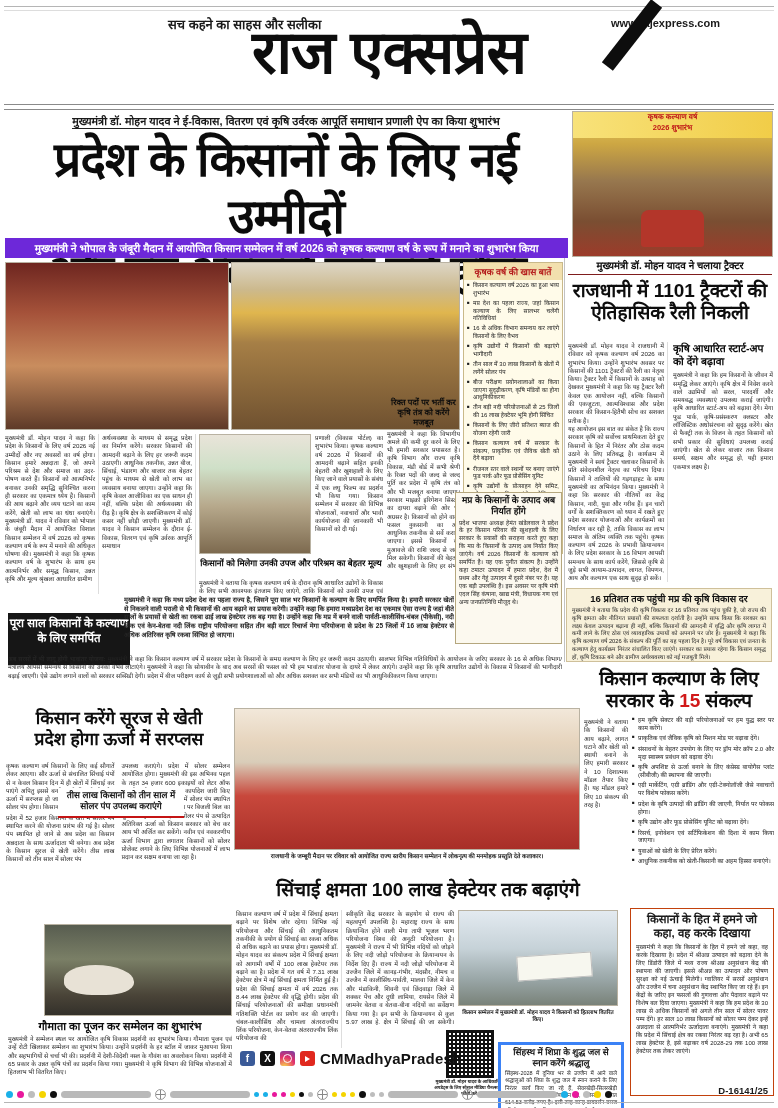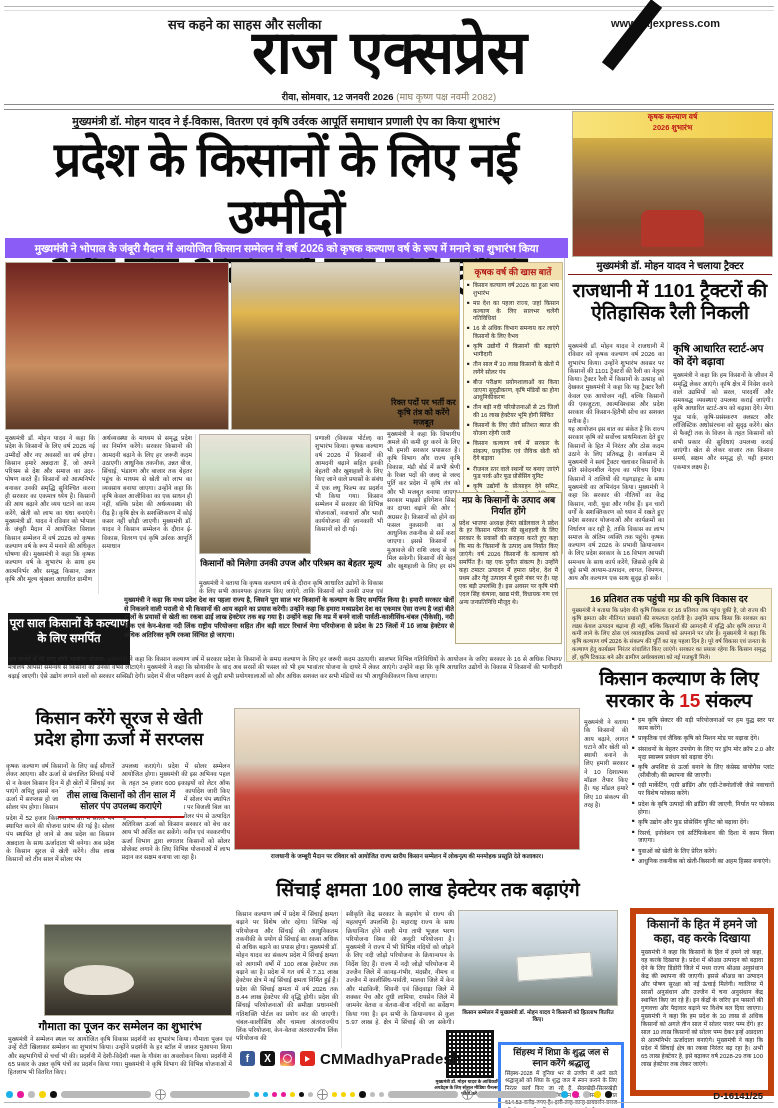--- a/index.html
+++ b/index.html
@@ -18,21 +18,21 @@
   .tagline{left:168px;top:15px;font-size:13px;font-weight:bold;}
   .website{right:58px;top:17px;font-size:11px;font-weight:bold;}
   .mast-title{left:0;right:0;top:20px;text-align:center;font-size:60px;font-weight:bold;letter-spacing:-1px;line-height:1.1;color:#0d0d0d;}
   .swoosh{left:592px;top:28px;width:80px;height:14px;background:#0d0d0d;transform:rotate(-52deg);}
   .dateline{left:0;right:0;top:90px;text-align:center;font-size:9.5px;font-weight:bold;}
   .dateline .note{color:#8a7f66;font-weight:normal;}
   
   .kicker{left:6px;top:113px;width:560px;text-align:center;font-size:11px;font-weight:bold;}
   .kicker span{border-bottom:1px solid #222;padding-bottom:1px;}
   .headline{left:5px;top:132px;width:562px;text-align:center;font-weight:bold;font-size:48px;line-height:1.18;letter-spacing:-1px;color:#0b0b0b;}
-  .subbar{left:5px;top:238px;width:563px;height:20px;background:#8b5cf6;color:#fff;font-size:10.5px;font-weight:bold;text-align:center;line-height:20px;}
+  .subbar{left:5px;top:238px;width:563px;height:20px;background:#6d28d9;color:#fff;font-size:10.5px;font-weight:bold;text-align:center;line-height:20px;}
   
   .ph{position:absolute;border:1px solid #b9b2a2;box-sizing:border-box;}
   .ph-tractor{background:linear-gradient(180deg,#e9cd62 0%,#cda743 22%,#97774e 48%,#7a4e32 76%,#9c3b2a 100%);}
   .ph-banner{position:absolute;top:0;left:0;right:0;height:26px;background:linear-gradient(90deg,#f8e27a,#f1cd48);
              color:#bf1717;font-weight:bold;font-size:7.5px;line-height:1.45;text-align:center;}
   .tractor-blob{position:absolute;bottom:6%;left:34%;width:32%;height:26%;background:#b3362a;border-radius:8px 8px 3px 3px;}
   .ph-cm{background:linear-gradient(180deg,#6e2620 0%,#a5523a 30%,#c98d5e 62%,#5e3a28 100%);}
   .ph-crowd{background:linear-gradient(180deg,#ddd6c6 0%,#ccb98d 16%,#e0b64e 30%,#a67f46 48%,#8d6a3c 72%,#6f5130 100%);}
   .ph-group{background:linear-gradient(180deg,#e9e4d9 0%,#cfe0c8 28%,#b7a98c 60%,#7d6a4f 100%);}
   .ph-dance{background:linear-gradient(180deg,#f2e8da 0%,#e6d4bd 24%,#d9cdb9 38%,#c8483c 62%,#a82f28 100%);}
@@ -52,21 +52,21 @@
   .colrule{border-right:1px solid #ddd;padding-right:3px;box-sizing:border-box;}
   
   .nbox{border:1px solid #b5a77e;background:#fcf9ef;box-sizing:border-box;padding:2px 3px;}
   .nbox h4{margin:0 0 2px;font-size:9px;text-align:center;line-height:1.25;color:#111;}
   .growth-box{left:566px;top:588px;width:206px;height:74px;background:#f8f1da;border:1px solid #cfc09a;box-sizing:border-box;padding:3px 5px;}
   .growth-box h4{margin:0 0 2px;font-size:9.5px;text-align:center;color:#111;}
   .ded-box{left:8px;top:597px;width:122px;height:52px;background:#161616;color:#fff;font-size:11.5px;font-weight:bold;
            text-align:center;line-height:1.3;box-sizing:border-box;padding-top:3px;margin-top:16px;}
   .pullquote{left:58px;top:788px;width:122px;background:#fff;border-bottom:2px solid #c41414;font-size:8.8px;font-weight:bold;
              text-align:center;padding:2px 2px 3px;line-height:1.3;z-index:3;}
-  .promise-box{left:630px;top:908px;width:144px;height:188px;border:6px solid #c2410c;background:#fff;box-sizing:border-box;padding:3px 5px;}
+  .promise-box{left:630px;top:908px;width:144px;height:188px;border:1px solid #c2410c;background:#fff;box-sizing:border-box;padding:3px 5px;}
   .promise-box h3{margin:0 0 2px;font-size:11.5px;text-align:center;line-height:1.25;}
   .ref{font-size:9.5px;font-weight:bold;text-align:right;}
   .sim-box{left:498px;top:1026px;width:126px;height:74px;border:3px solid #3b82f6;background:#fff;box-sizing:border-box;padding:2px 4px;margin-top:16px;}
   .sim-box h4{margin:0 0 1px;font-size:8.8px;text-align:center;line-height:1.25;}
   
   .sec-head{font-weight:bold;color:#0d0d0d;text-align:center;}
   .red{color:#d11919;}
   
   .qr{left:446px;top:1030px;width:46px;height:46px;border:1px solid #111;background:
       repeating-linear-gradient(0deg,#111 0 2px,transparent 2px 4px),
@@ -98,24 +98,20 @@
 
 <div class="page">
 
   <div class="abs rule-top"></div>
   <div class="abs rule-mast"></div>
 
   <div class="abs tagline">सच कहने का साहस और सलीका</div>
   <div class="abs website">www.rajexpress.com</div>
   <div class="abs swoosh"></div>
   <div class="abs mast-title">राज एक्सप्रेस</div>
-  <div class="abs dateline">
-    <span>रीवा, सोमवार, 12 जनवरी 2026</span>
-    <span class="note">(माघ कृष्ण पक्ष नवमी 2082)</span>
-  </div>
 
   <div class="abs kicker"><span>मुख्यमंत्री डॉ. मोहन यादव ने ई-विकास, वितरण एवं कृषि उर्वरक आपूर्ति समाधान प्रणाली ऐप का किया शुभारंभ</span></div>
   <div class="ph ph-tractor" style="left:572px;top:111px;width:201px;height:146px;">
     <div class="ph-banner">
       <div>कृषक कल्याण वर्ष</div>
       <div>2026 शुभारंभ</div>
     </div>
     <div class="tractor-blob"></div>
   </div>
 

